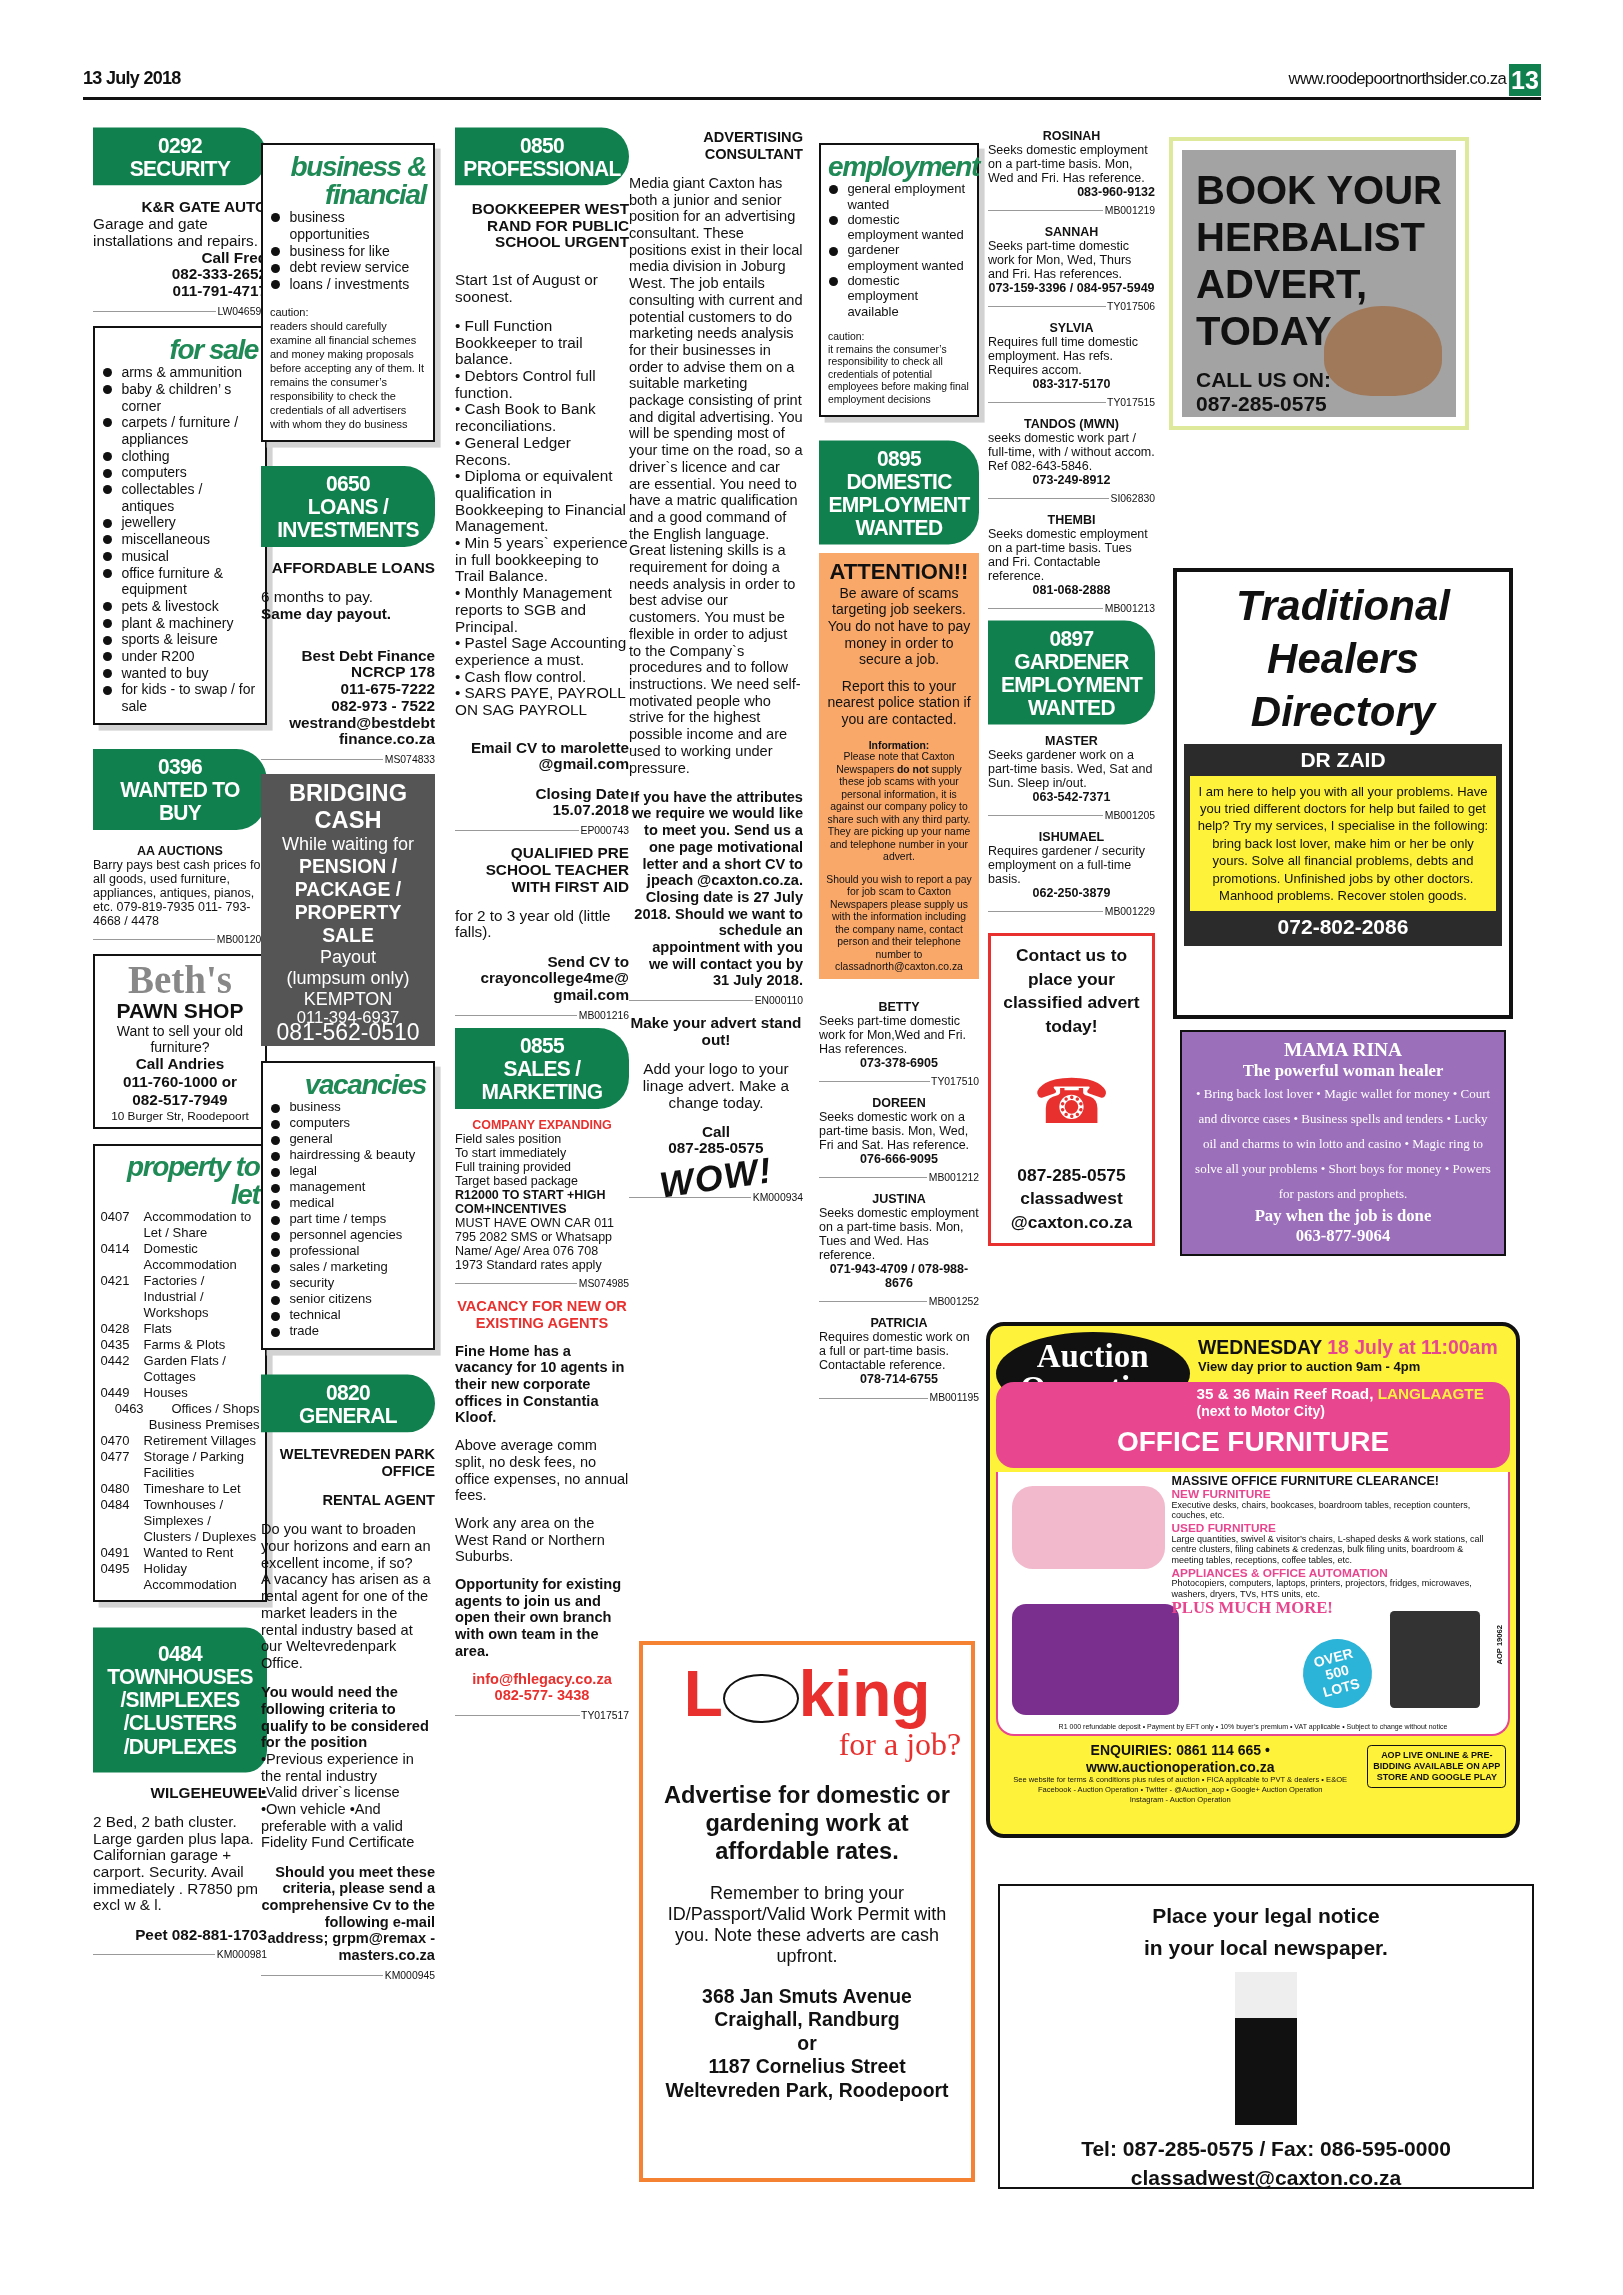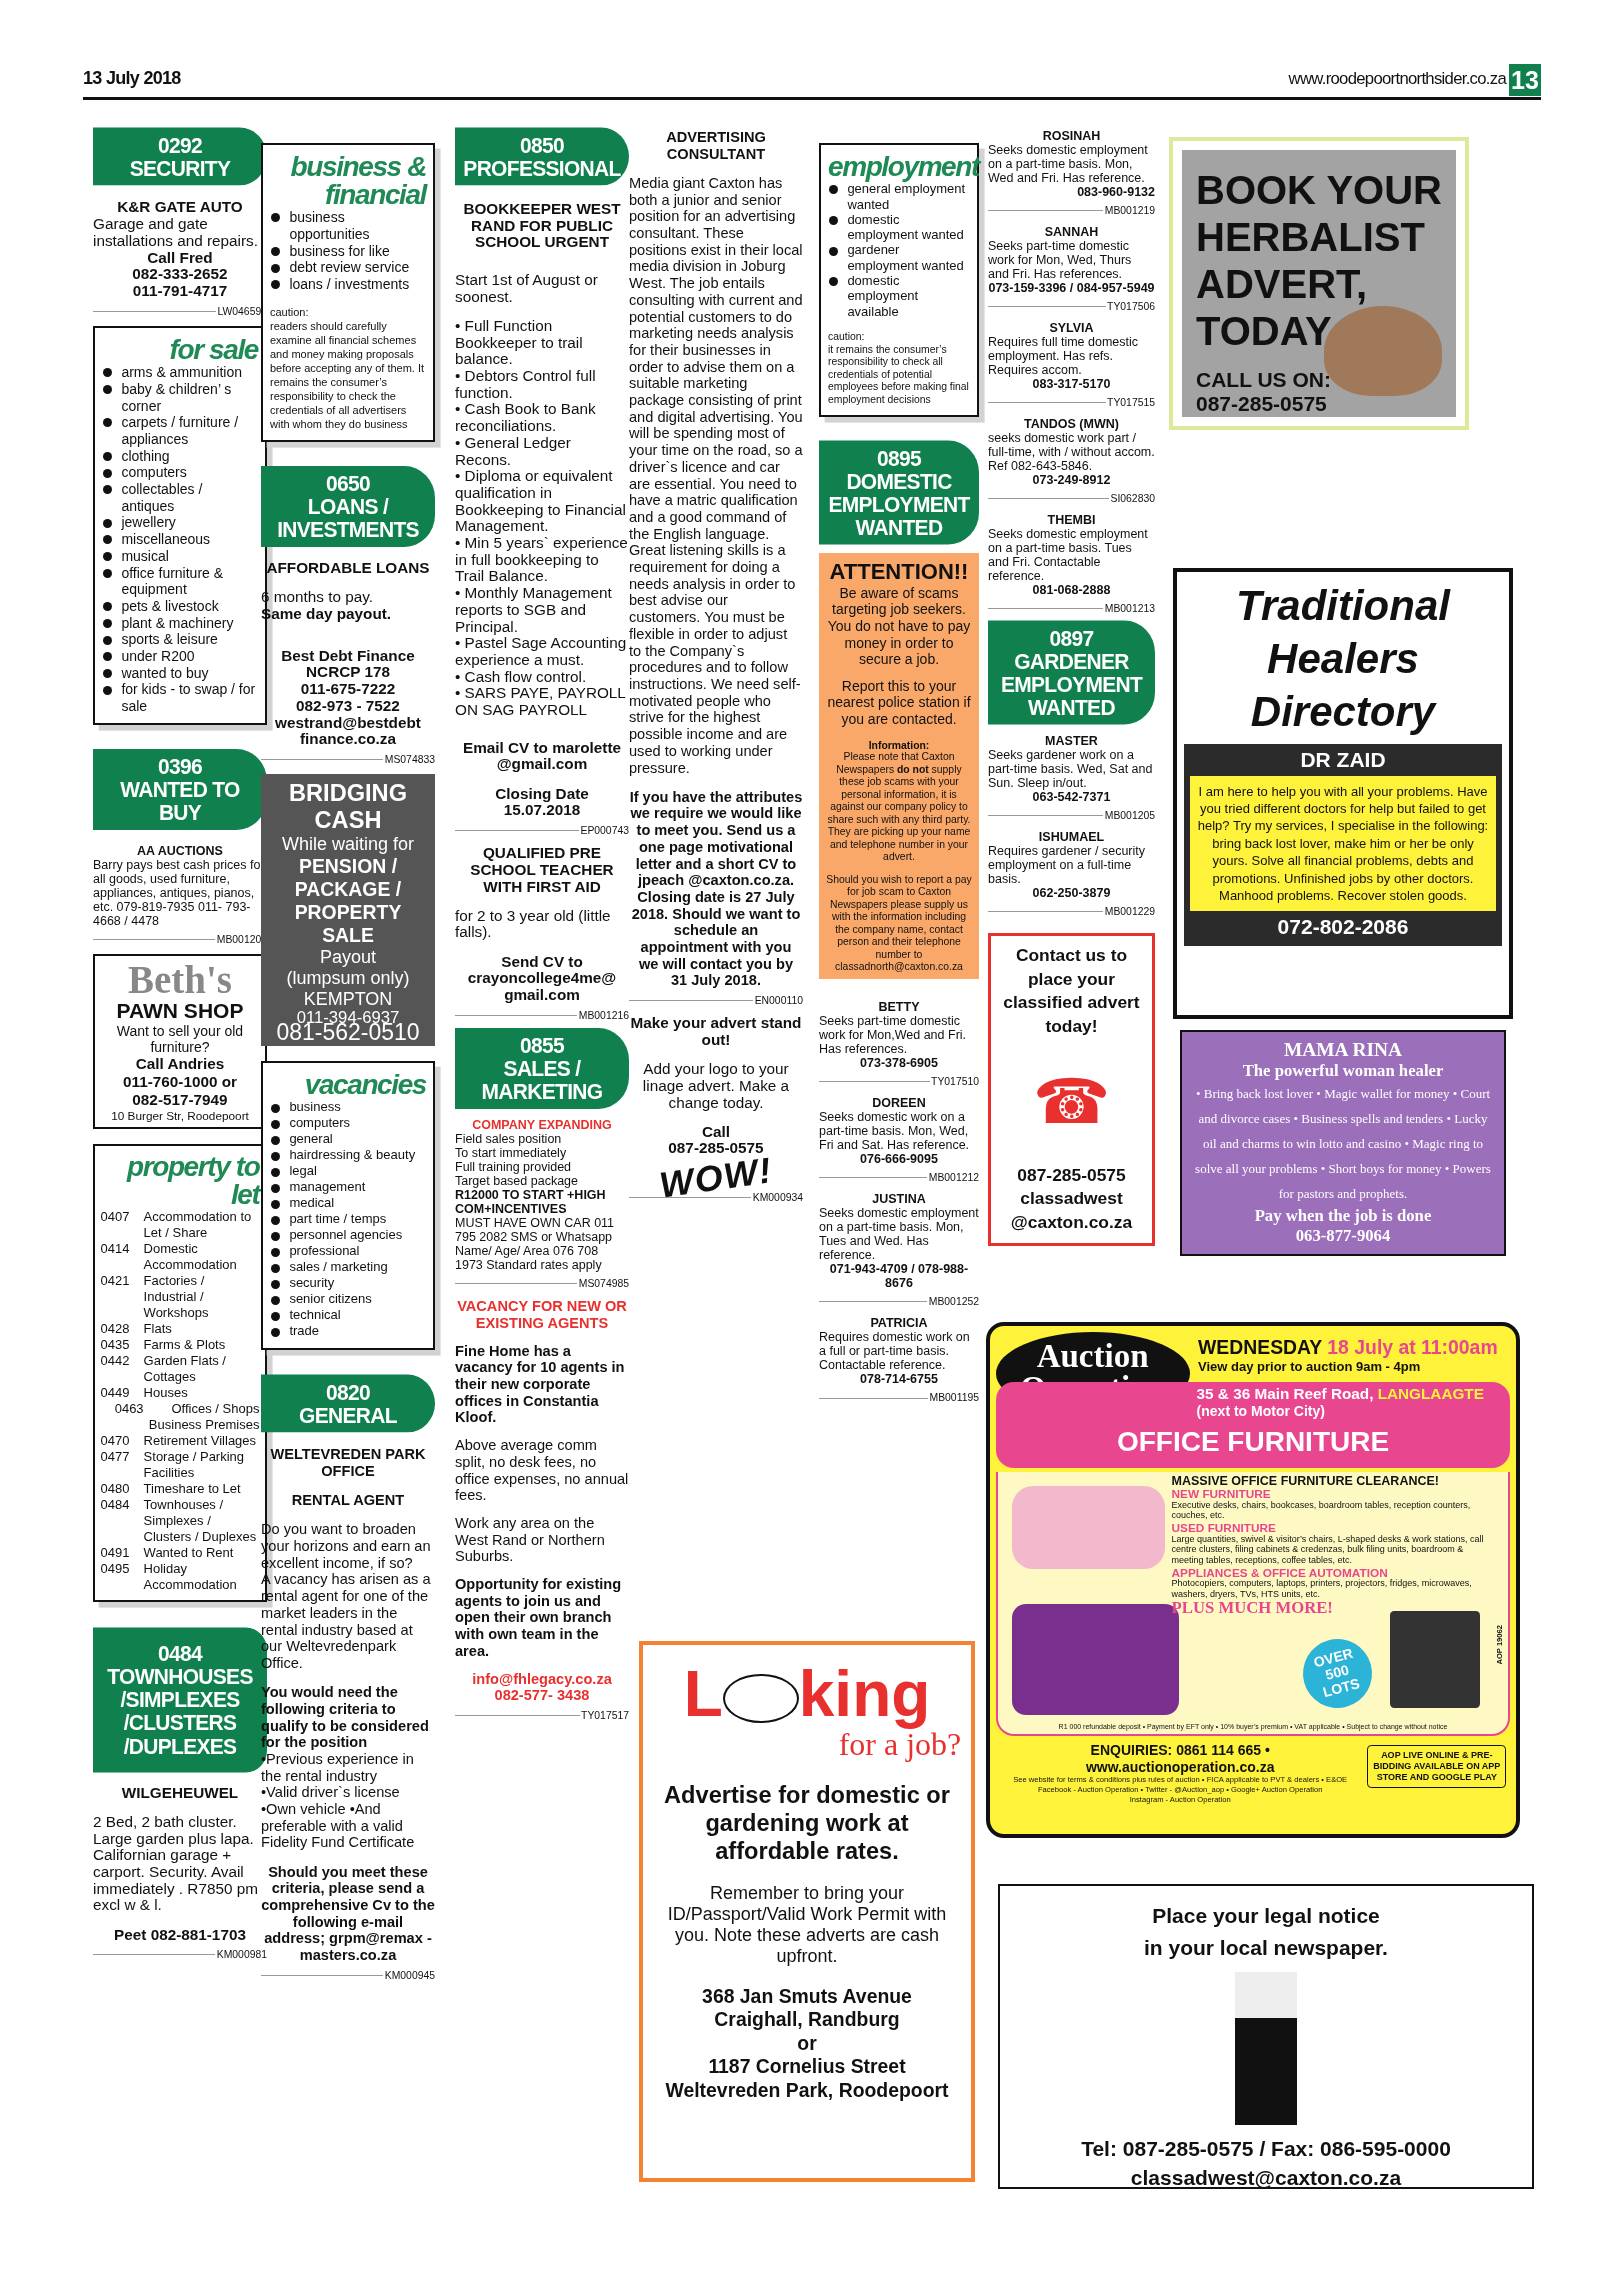--- a/index.html
+++ b/index.html
@@ -12,21 +12,21 @@
 .hdr-rule{left:83px;right:83px;top:97px;height:2.8px;background:#111}
 .col{position:absolute;top:129px}
 .sechead{background:#11804f;color:#fff;text-align:center;font-weight:bold;font-family:"Liberation Sans",sans-serif;border-radius:0 30.5px 30.5px 0;padding:5.6px 7px;font-size:21px;line-height:22px;letter-spacing:-0.7px;transform:scaleY(1.05)}
 .box{border:2.1px solid #111;box-shadow:5.6px 5.6px 0 #d2d2d2;background:#fff;padding:11px 12.5px}
 .cat-title{color:#1f8a55;font-style:italic;font-weight:bold;font-size:28px;text-align:right;letter-spacing:-1.4px;line-height:28px}
 ul.bul{list-style:none;font-size:14px;line-height:16.7px}
 ul.bul li{position:relative;padding-left:19.4px}
 ul.bul li:before{content:"";position:absolute;left:1.4px;top:4.2px;width:9px;height:9px;border-radius:50%;background:#111}
 .caution{font-size:11px;line-height:14px;margin-top:12.5px}
 .ad{font-size:15.3px;line-height:16.7px}
-.ad .c{text-align:center}
+.ad .c{text-align:right}
 .b{font-weight:bold}
 .ref{border-bottom:1.4px solid #999;text-align:right;font-size:10.4px;line-height:9.7px;margin-top:1.4px;margin-bottom:14px}
 .ref span{background:#fff;position:relative;top:5.6px;padding-left:1.4px}
 .small{font-size:12.5px;line-height:14px}
 .red{color:#e8312e}
 .orange{background:#f9a86a}
 </style>
 </head>
 <body>
 
@@ -483,21 +483,21 @@
       <div>Auction</div>
       <div>Operation</div>
     </div>
   <div class="abs b" style="left:208px;top:9.7px;font-size:19.4px"><span>WEDNESDAY</span> <span style="color:#e8478f">18 July at 11:00am</span></div>
   <div class="abs b" style="left:208px;top:33px;font-size:13px">View day prior to auction 9am - 4pm</div>
   <div class="abs" style="left:5.6px;top:56px;right:5.6px;height:86px;background:#e8478f;border-radius:18px 18px 18px 18px">
     <div class="abs b" style="left:201px;top:2.8px;color:#fff;font-size:15.3px"><span>35 &amp; 36 Main Reef Road,</span> <span style="color:#fff23a">LANGLAAGTE</span></div>
     <div class="abs b" style="left:201px;top:21px;color:#fff;font-size:14px">(next to Motor City)</div>
     <div class="abs b" style="left:0;right:0;top:44px;text-align:center;color:#fff;font-size:28px">OFFICE FURNITURE</div>
   </div>
-  <div class="abs" style="left:5.6px;top:146px;right:5.6px;height:264px;background:#fef9c3;border-radius:0 0 18px 18px;border:2.1px solid #e8478f;border-top:none">
+  <div class="abs" style="left:5.6px;top:146px;right:5.6px;height:264px;background:#ffffff;border-radius:0 0 18px 18px;border:2.1px solid #e8478f;border-top:none">
     <div class="abs" style="left:14px;top:14px;width:153px;height:83px;background:#f2b9cc;border-radius:21px"></div>
     <div class="abs" style="left:14px;top:132px;width:167px;height:111px;background:#7a2f8e;border-radius:14px"></div>
     <div class="abs" style="left:174px;top:4.2px;right:14px;font-size:9px;line-height:10.4px">
       <div class="b" style="font-size:12.5px">MASSIVE OFFICE FURNITURE CLEARANCE!</div>
       <div class="b" style="color:#e8478f;font-size:11.8px;margin-top:2.8px">NEW FURNITURE</div>
         <div>Executive desks, chairs, bookcases, boardroom tables, reception counters, couches, etc.</div>
       <div class="b" style="color:#e8478f;font-size:11.8px;margin-top:2.8px">USED FURNITURE</div>
         <div>Large quantities, swivel &amp; visitor’s chairs, L-shaped desks &amp; work stations, call centre clusters, filing cabinets &amp; credenzas, bulk filing units, boardroom &amp; meeting tables, receptions, coffee tables, etc.</div>
       <div class="b" style="color:#e8478f;font-size:11.8px;margin-top:2.8px">APPLIANCES &amp; OFFICE AUTOMATION</div>
         <div>Photocopiers, computers, laptops, printers, projectors, fridges, microwaves, washers, dryers, TVs, HTS units, etc.</div>

